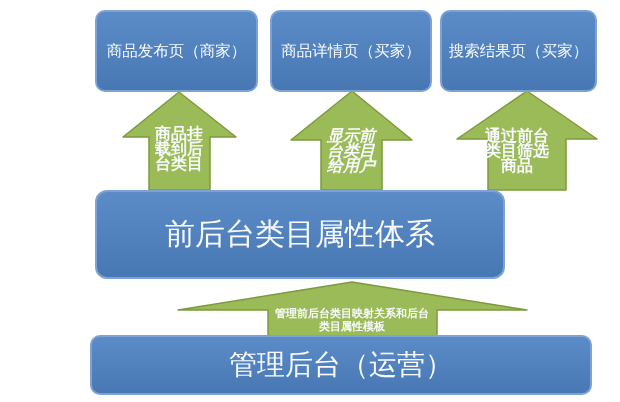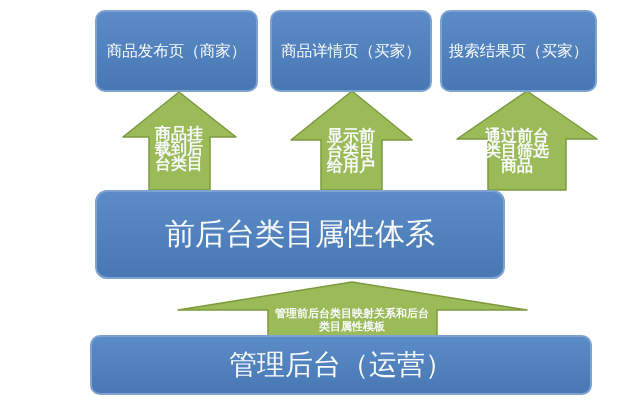--- a/index.html
+++ b/index.html
@@ -57,21 +57,21 @@
     position: absolute;
     z-index: 2;
     color: var(--box-text, #f8fafd);
     font-weight: 700;
     font-size: 16px;
     line-height: 15px;
     text-align: center;
     white-space: pre-line;
   }
   .arrow-label.small-1 { left: 139px; top: 126px; width: 80px; }
-  .arrow-label.small-2 { left: 311px; top: 128px; width: 80px; }
+  .arrow-label.small-2 { left: 311px; top: 128px; width: 80px; font-style: italic; }
   .arrow-label.small-3 { left: 477px; top: 128px; width: 80px; }
   .arrow-label.wide {
     left: 252px; top: 307px; width: 200px;
     font-size: 11px; line-height: 12.5px;
   }
 </style>
 </head>
 <body>
 
 <div class="canvas">

